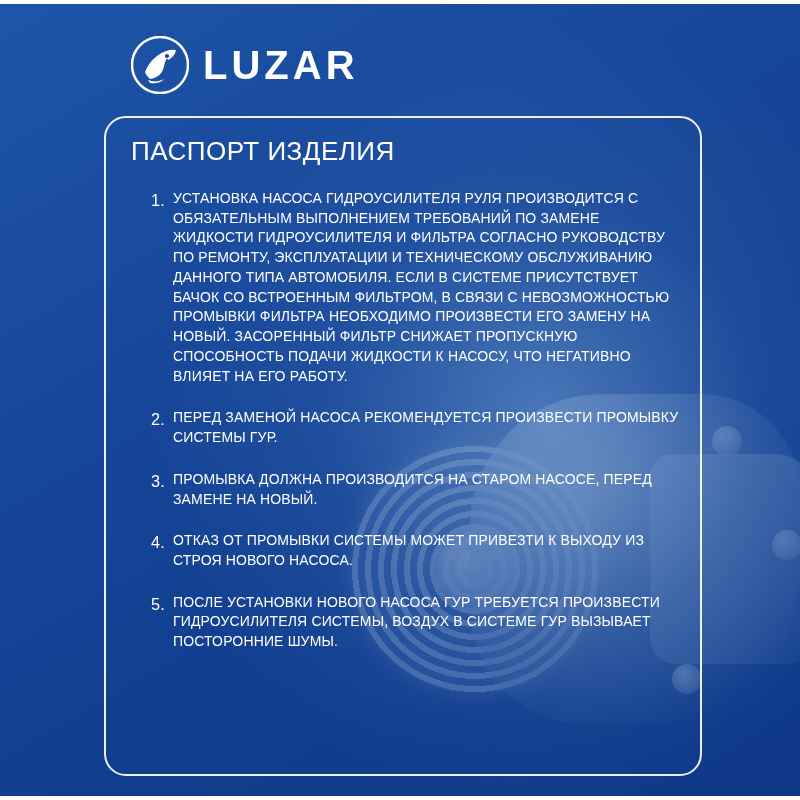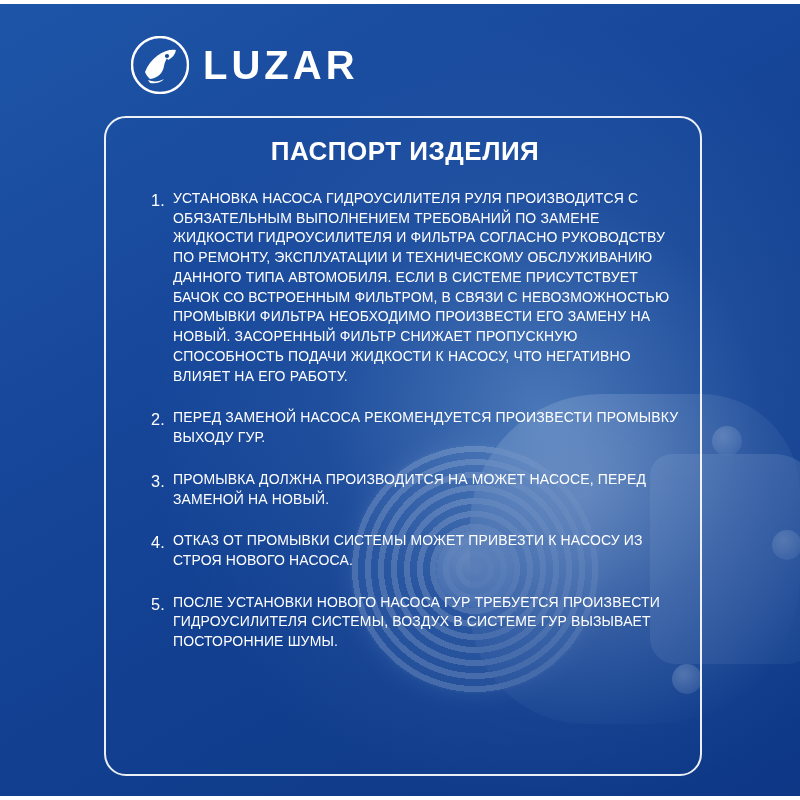--- a/index.html
+++ b/index.html
@@ -126,24 +126,23 @@
   
   .content {
     position: absolute;
     left: 131px;
     top: 132px;
     width: 548px;
     color: #ffffff;
   }
   .doc-title {
     font-size: 26px;
-    font-weight: bold;
+    font-weight: normal;
     letter-spacing: 0.5px;
     margin: 0 0 22px 0;
-    text-align: center;
   }
   ol.items {
     list-style: none;
     counter-reset: item;
     margin: 0;
     padding: 0;
   }
   ol.items > li {
     position: relative;
     counter-increment: item;
@@ -192,21 +191,21 @@
       </span>
       <span class="brand-name">LUZAR</span>
     </div>
 
     <div class="card"></div>
 
     <div class="content">
       <h1 class="doc-title">ПАСПОРТ ИЗДЕЛИЯ</h1>
       <ol class="items">
         <li>УСТАНОВКА НАСОСА ГИДРОУСИЛИТЕЛЯ РУЛЯ ПРОИЗВОДИТСЯ С ОБЯЗАТЕЛЬНЫМ ВЫПОЛНЕНИЕМ ТРЕБОВАНИЙ ПО ЗАМЕНЕ ЖИДКОСТИ ГИДРОУСИЛИТЕЛЯ И ФИЛЬТРА СОГЛАСНО РУКОВОДСТВУ ПО РЕМОНТУ, ЭКСПЛУАТАЦИИ И ТЕХНИЧЕСКОМУ ОБСЛУЖИВАНИЮ ДАННОГО ТИПА АВТОМОБИЛЯ. ЕСЛИ В СИСТЕМЕ ПРИСУТСТВУЕТ БАЧОК СО ВСТРОЕННЫМ ФИЛЬТРОМ, В СВЯЗИ С НЕВОЗМОЖНОСТЬЮ ПРОМЫВКИ ФИЛЬТРА НЕОБХОДИМО ПРОИЗВЕСТИ ЕГО ЗАМЕНУ НА НОВЫЙ. ЗАСОРЕННЫЙ ФИЛЬТР СНИЖАЕТ ПРОПУСКНУЮ СПОСОБНОСТЬ ПОДАЧИ ЖИДКОСТИ К НАСОСУ, ЧТО НЕГАТИВНО ВЛИЯЕТ НА ЕГО РАБОТУ.</li>
-        <li>ПЕРЕД ЗАМЕНОЙ НАСОСА РЕКОМЕНДУЕТСЯ ПРОИЗВЕСТИ ПРОМЫВКУ ВЫХОДУ ГУР.</li>
-        <li>ПРОМЫВКА ДОЛЖНА ПРОИЗВОДИТСЯ НА МОЖЕТ НАСОСЕ, ПЕРЕД ЗАМЕНОЙ НА НОВЫЙ.</li>
-        <li>ОТКАЗ ОТ ПРОМЫВКИ СИСТЕМЫ МОЖЕТ ПРИВЕЗТИ К НАСОСУ ИЗ СТРОЯ НОВОГО НАСОСА.</li>
+        <li>ПЕРЕД ЗАМЕНОЙ НАСОСА РЕКОМЕНДУЕТСЯ ПРОИЗВЕСТИ ПРОМЫВКУ СИСТЕМЫ ГУР.</li>
+        <li>ПРОМЫВКА ДОЛЖНА ПРОИЗВОДИТСЯ НА СТАРОМ НАСОСЕ, ПЕРЕД ЗАМЕНЕ НА НОВЫЙ.</li>
+        <li>ОТКАЗ ОТ ПРОМЫВКИ СИСТЕМЫ МОЖЕТ ПРИВЕЗТИ К ВЫХОДУ ИЗ СТРОЯ НОВОГО НАСОСА.</li>
         <li>ПОСЛЕ УСТАНОВКИ НОВОГО НАСОСА ГУР ТРЕБУЕТСЯ ПРОИЗВЕСТИ ГИДРОУСИЛИТЕЛЯ СИСТЕМЫ, ВОЗДУХ В СИСТЕМЕ ГУР ВЫЗЫВАЕТ ПОСТОРОННИЕ ШУМЫ.</li>
       </ol>
     </div>
 
   </div>
 </div>
 
 </body></html>

